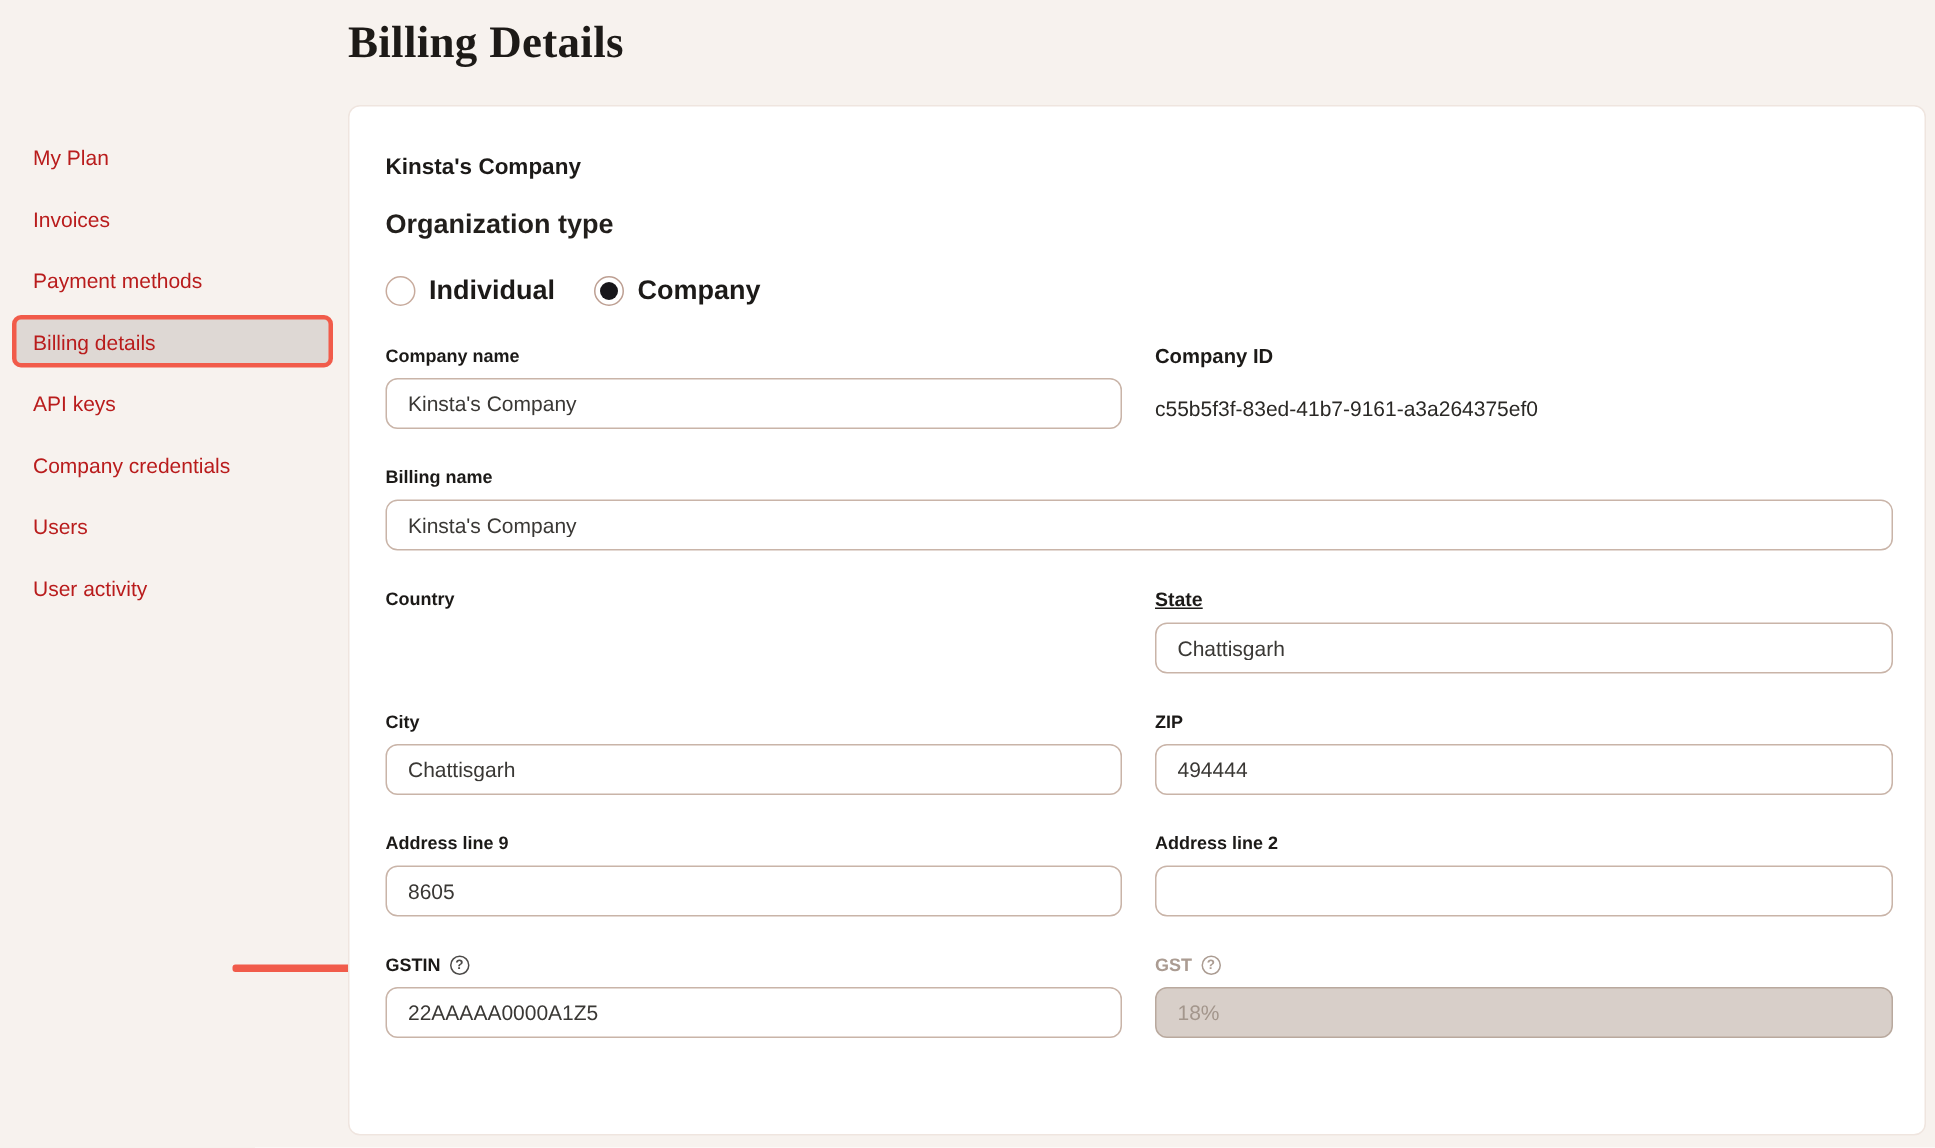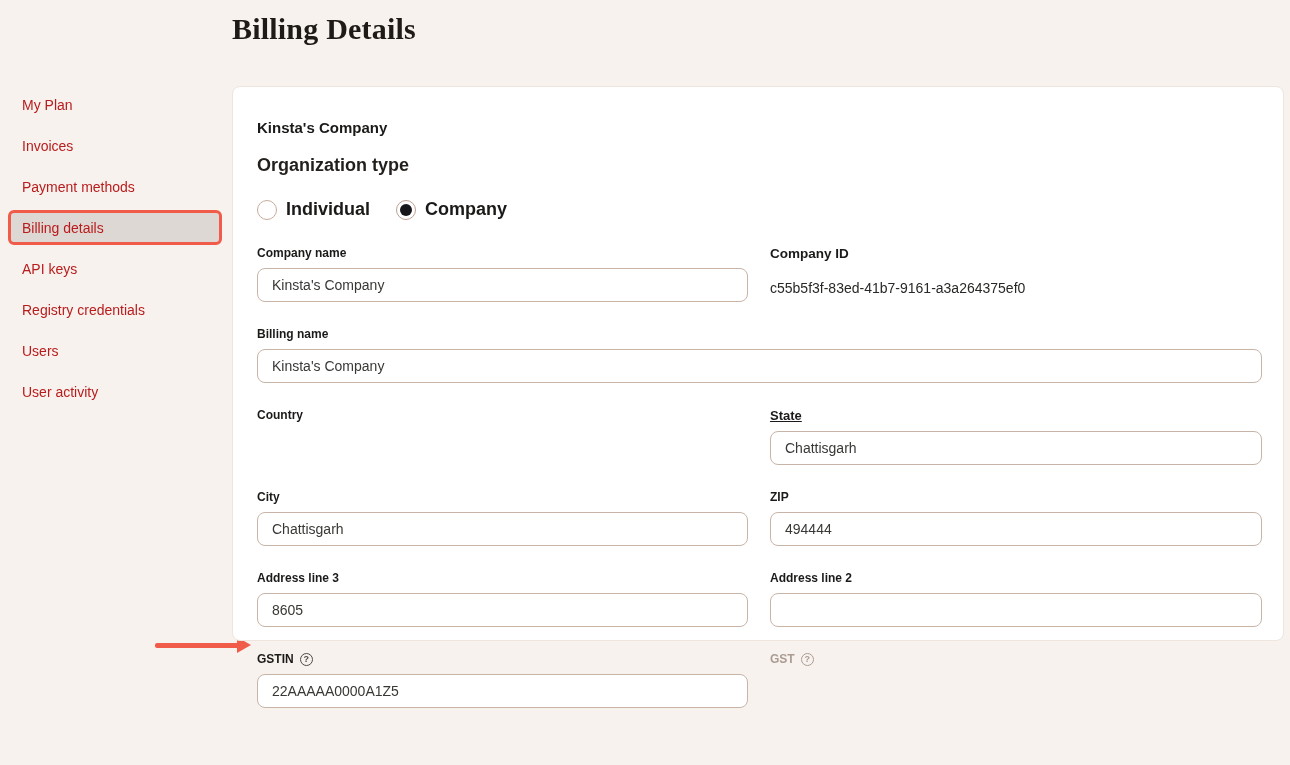--- a/index.html
+++ b/index.html
@@ -37,21 +37,21 @@
   
   .anno-arrow { position:absolute; left:155px; top:634px; width:100px; height:22px; pointer-events:none; }
   .anno-arrow .shaft { position:absolute; left:0; top:9px; width:84px; height:5px; background:#f15b4a; border-radius:2px; }
   .anno-arrow .head {
     position:absolute; left:82px; top:3px; width:0; height:0;
     border-left:14px solid #f15b4a; border-top:8px solid transparent; border-bottom:8px solid transparent;
   }
 
   
   .card {
-    position:absolute; left:232px; top:86px; width:1052px; height:555px;
+    position:absolute; left:232px; top:70px; width:1052px; height:687px;
     background:#ffffff; border:1px solid #efe5df; border-radius:8px;
     padding:24px 23px 0 24px;
   }
   .card-heading { font-size:15px; font-weight:700; color:#1c1a18; margin-top:8px; }
 
   .org-label { font-size:18px; font-weight:700; margin-top:19px; }
   .radio-row { display:flex; align-items:center; gap:26px; margin-top:23px; }
   .radio-opt { display:flex; align-items:center; gap:9px; cursor:pointer; }
   .radio-circle {
     width:20px; height:20px; border-radius:50%;
@@ -101,21 +101,21 @@
 <div class="page">
 
   <div class="page-title">Billing Details</div>
 
   <div class="sidebar">
     <div class="side-item">My Plan</div>
     <div class="side-item">Invoices</div>
     <div class="side-item">Payment methods</div>
     <div class="side-item active">Billing details</div>
     <div class="side-item">API keys</div>
-    <div class="side-item">Registry credentials</div>
+    <div class="side-item">Company credentials</div>
     <div class="side-item">Users</div>
     <div class="side-item">User activity</div>
   </div>
 
   <div class="anno-arrow">
     <div class="shaft"></div>
     <div class="head"></div>
   </div>
 
   <div class="card">
@@ -166,37 +166,38 @@
       <div class="field">
         <div class="field-label">City</div>
         <input class="text-input" type="text" value="Chattisgarh" style="">
       </div>
       <div class="field">
         <div class="field-label">ZIP</div>
         <input class="text-input" type="text" value="494444" style="">
       </div>
 
       <div class="field">
-        <div class="field-label">Address line 3</div>
+        <div class="field-label">Address line 9</div>
         <input class="text-input" type="text" value="8605" style="">
       </div>
       <div class="field">
         <div class="field-label">Address line 2</div>
         <input class="text-input" type="text" value="" style="">
       </div>
 
       <div class="field">
         <div class="field-label">
           <span>GSTIN</span>
           <span class="help-icon">?</span>
         </div>
         <input class="text-input" type="text" value="22AAAAA0000A1Z5" style="">
       </div>
       <div class="field">
         <div class="field-label muted">
           <span>GST</span>
           <span class="help-icon">?</span>
         </div>
+        <input class="text-input" type="text" disabled="" value="18%" style="">
       </div>
     </div>
 
   </div>
 </div>
 
 </body></html>

